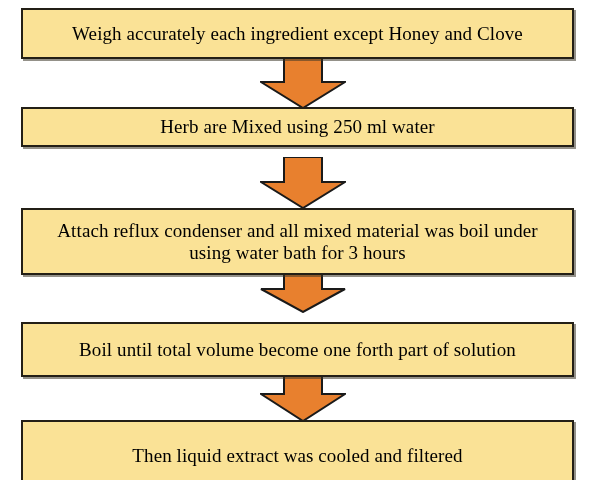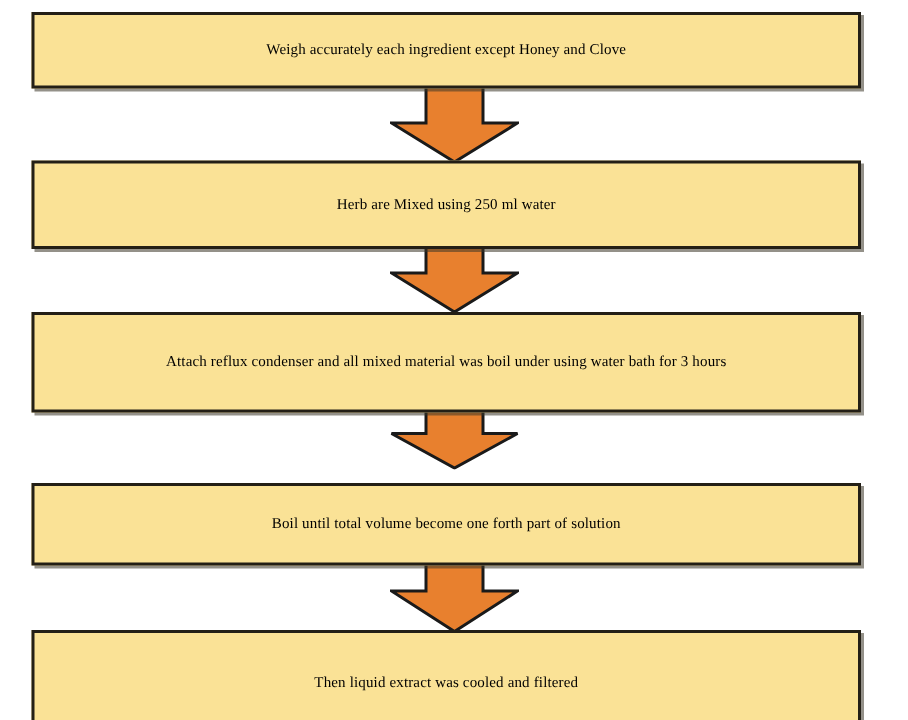--- a/index.html
+++ b/index.html
@@ -31,27 +31,27 @@
     align-items: center;
     justify-content: center;
     text-align: center;
     z-index: 2;
   }
   .node .node-label {
     display: block;
     width: 100%;
     padding: 0 16px;
     box-sizing: border-box;
-    font-size: 10px;
+    font-size: 19px;
     line-height: 22px;
     color: #000000;
     letter-spacing: 0.1px;
   }
   .node-1 { top: 8px;   height: 51px; }
-  .node-2 { top: 107px; height: 59px; }
+  .node-2 { top: 107px; height: 40px; }
   .node-3 { top: 208px; height: 67px; }
   .node-4 { top: 322px; height: 55px; }
   .node-5 { top: 420px; height: 71px; }
 
   .arrow {
     position: absolute;
     left: 260px;
     width: 86px;
     z-index: 1;
   }

